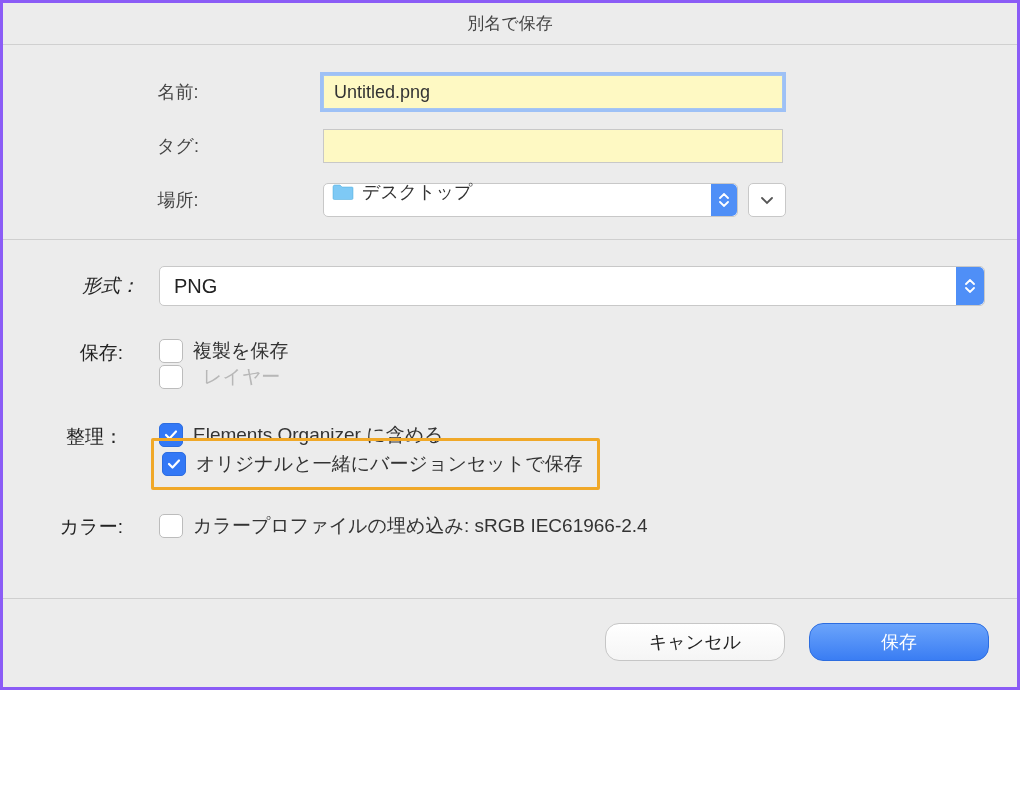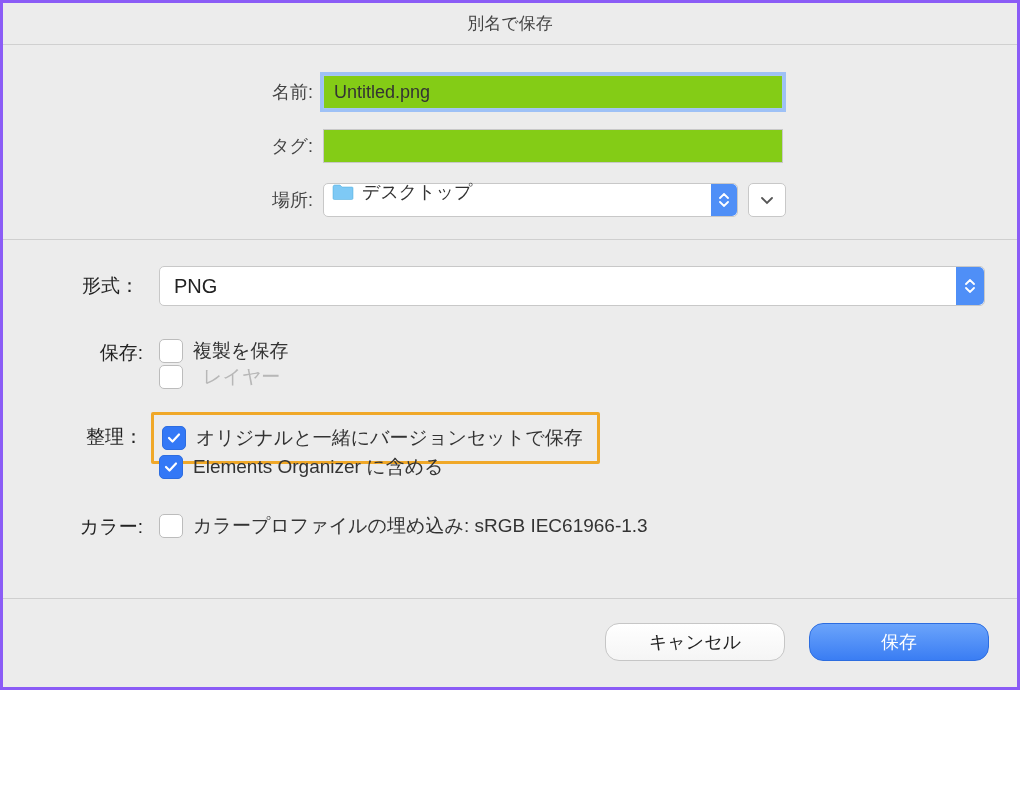--- a/index.html
+++ b/index.html
@@ -39,30 +39,30 @@
   }
   .form-row {
     display: flex;
     align-items: center;
     margin-bottom: 20px;
   }
   .form-row:last-child { margin-bottom: 0; }
 
   .form-label {
     width: 280px;
-    text-align: right;
+    text-align: center;
     padding-right: 10px;
     font-size: 18px;
     color: #444;
   }
 
   .text-input {
     height: 34px;
     border: 1px solid #c8c8c8;
-    background: #84cc16;
+    background: #fef9c3;
     font-size: 18px;
     padding: 4px 10px;
     color: #333;
     outline: none;
   }
   .text-input.name {
     width: 460px;
     border: 1px solid #a5c6f2;
     box-shadow: 0 0 0 3px rgba(94,158,255,0.55);
   }
@@ -136,20 +136,21 @@
     display: flex;
     align-items: center;
     margin-bottom: 28px;
   }
   .opt-label {
     width: 124px;
     text-align: right;
     padding-right: 20px;
     font-size: 19px;
     color: #222;
+    font-style: italic;
   }
 
   .format-select {
     flex: 1;
     height: 40px;
     background: #fff;
     border: 1px solid #c8c8c8;
     border-radius: 5px;
     display: flex;
     align-items: center;
@@ -175,21 +176,21 @@
 
   .chk-row {
     display: flex;
     align-items: center;
     margin-bottom: 24px;
     padding: 4px 6px 4px 0;
   }
   .chk-label-col {
     width: 124px;
     text-align: right;
-    padding-right: 16px;
+    padding-right: 36px;
     font-size: 19px;
     color: #222;
     align-self: flex-start;
     padding-top: 2px;
   }
   .chk-stack {
     display: flex;
     flex-direction: column;
   }
 
@@ -336,45 +337,45 @@
         <div class="chk-item">
           <span class="chk"></span>
           <span class="chk-text disabled">レイヤー</span>
         </div>
       </div>
     </div>
 
     <div class="chk-row">
       <div class="chk-label-col">整理：</div>
       <div class="chk-stack">
+        <div class="chk-item">
+          <span class="chk checked">
+            <svg width="14" height="12" viewBox="0 0 14 12">
+                <path d="M2 6 L5.5 9.5 L12 2.5" stroke="#fff" stroke-width="2.2" fill="none" stroke-linecap="round" stroke-linejoin="round"></path>
+              </svg>
+          </span>
+          <span class="chk-text">Elements Organizer に含める</span>
+        </div>
         <div class="chk-item highlighted">
           <span class="chk checked">
             <svg width="14" height="12" viewBox="0 0 14 12">
                 <path d="M2 6 L5.5 9.5 L12 2.5" stroke="#fff" stroke-width="2.2" fill="none" stroke-linecap="round" stroke-linejoin="round"></path>
               </svg>
           </span>
           <span class="chk-text">オリジナルと一緒にバージョンセットで保存</span>
-        </div>
-        <div class="chk-item">
-          <span class="chk checked">
-            <svg width="14" height="12" viewBox="0 0 14 12">
-                <path d="M2 6 L5.5 9.5 L12 2.5" stroke="#fff" stroke-width="2.2" fill="none" stroke-linecap="round" stroke-linejoin="round"></path>
-              </svg>
-          </span>
-          <span class="chk-text">Elements Organizer に含める</span>
         </div>
       </div>
     </div>
 
     <div class="chk-row">
       <div class="chk-label-col">カラー:</div>
       <div class="chk-stack">
         <div class="chk-item">
           <span class="chk"></span>
-          <span class="chk-text">カラープロファイルの埋め込み: sRGB IEC61966-1.3</span>
+          <span class="chk-text">カラープロファイルの埋め込み: sRGB IEC61966-2.4</span>
         </div>
       </div>
     </div>
 
   </div>
 
   <div class="footer">
     <div class="btn">
       <span>キャンセル</span>
     </div>

